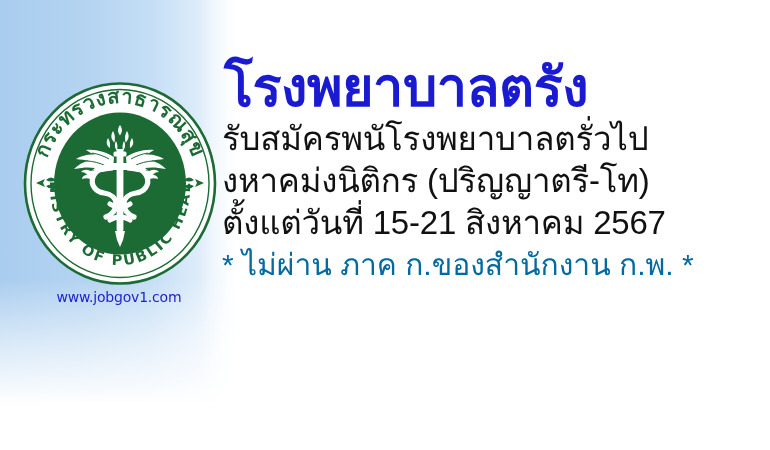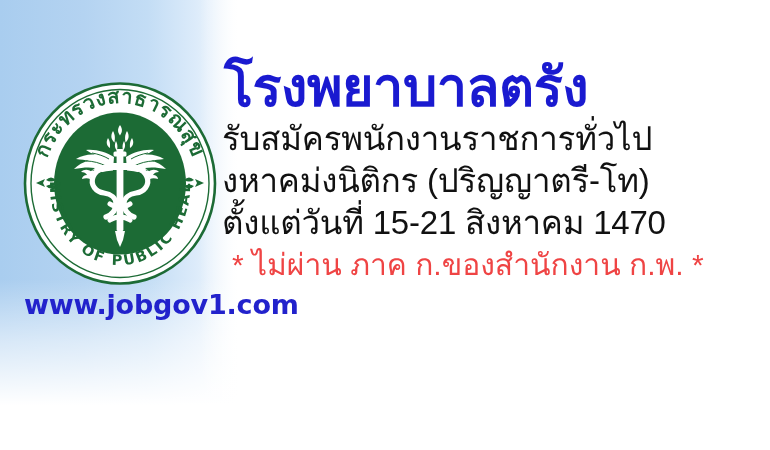--- a/index.html
+++ b/index.html
@@ -58,27 +58,27 @@
     left: 20px;
     top: 81px;
     width: 200px;
     height: 205px;
   }
   #logo-svg { display: block; width: 200px; height: 205px; }
 
   
   #site-url {
     position: absolute;
-    left: 24px;
+    left: 8px;
     top: 289px;
     width: 222px;
     text-align: center;
     color: #2222cc;
-    font-size: 27px;
-    font-weight: 700;
+    font-size: 14px;
+    font-weight: 400;
     letter-spacing: -0.2px;
     font-family: "DejaVu Sans", "Liberation Sans", sans-serif;
     white-space: nowrap;
   }
 
   
   #text-block {
     position: absolute;
     left: 220px;
     top: 56px;
@@ -96,26 +96,26 @@
   }
   .subline {
     color: #111111;
     font-size: 33px;
     font-weight: 400;
     line-height: 42px;
     letter-spacing: -0.2px;
     margin-left: 2px;
   }
   #note-line {
-    color: #ef4444;
+    color: #0369a1;
     font-size: 30px;
     font-weight: 400;
     line-height: 42px;
     letter-spacing: 0px;
-    margin-left: 12px;
+    margin-left: 2px;
   }
 </style>
 </head>
 <body>
 
 <div id="banner">
 
   <div id="left-panel"></div>
   <div id="left-panel-fade-right"></div>
 
@@ -225,22 +225,22 @@
         <path d="M 90,139 c 6,-4 14,-4 20,0" fill="none" stroke="#ffffff" stroke-width="5" stroke-linecap="round"></path>
       </g>
     </svg>
   </div>
 
   <div id="site-url">www.jobgov1.com</div>
 
   <div id="text-block">
     <div class="line" id="headline">โรงพยาบาลตรัง</div>
 
-    <div class="line subline">รับสมัครพนักงานราชการทั่วไป</div>
+    <div class="line subline">รับสมัครพนัโรงพยาบาลตรั่วไป</div>
 
     <div class="line subline">งหาคม่งนิติกร (ปริญญาตรี-โท)</div>
 
-    <div class="line subline">ตั้งแต่วันที่ 15-21 สิงหาคม 1470</div>
+    <div class="line subline">ตั้งแต่วันที่ 15-21 สิงหาคม 2567</div>
 
     <div class="line" id="note-line">* ไม่ผ่าน ภาค ก.ของสำนักงาน ก.พ. *</div>
   </div>
 
 </div>
 
 </body></html>

